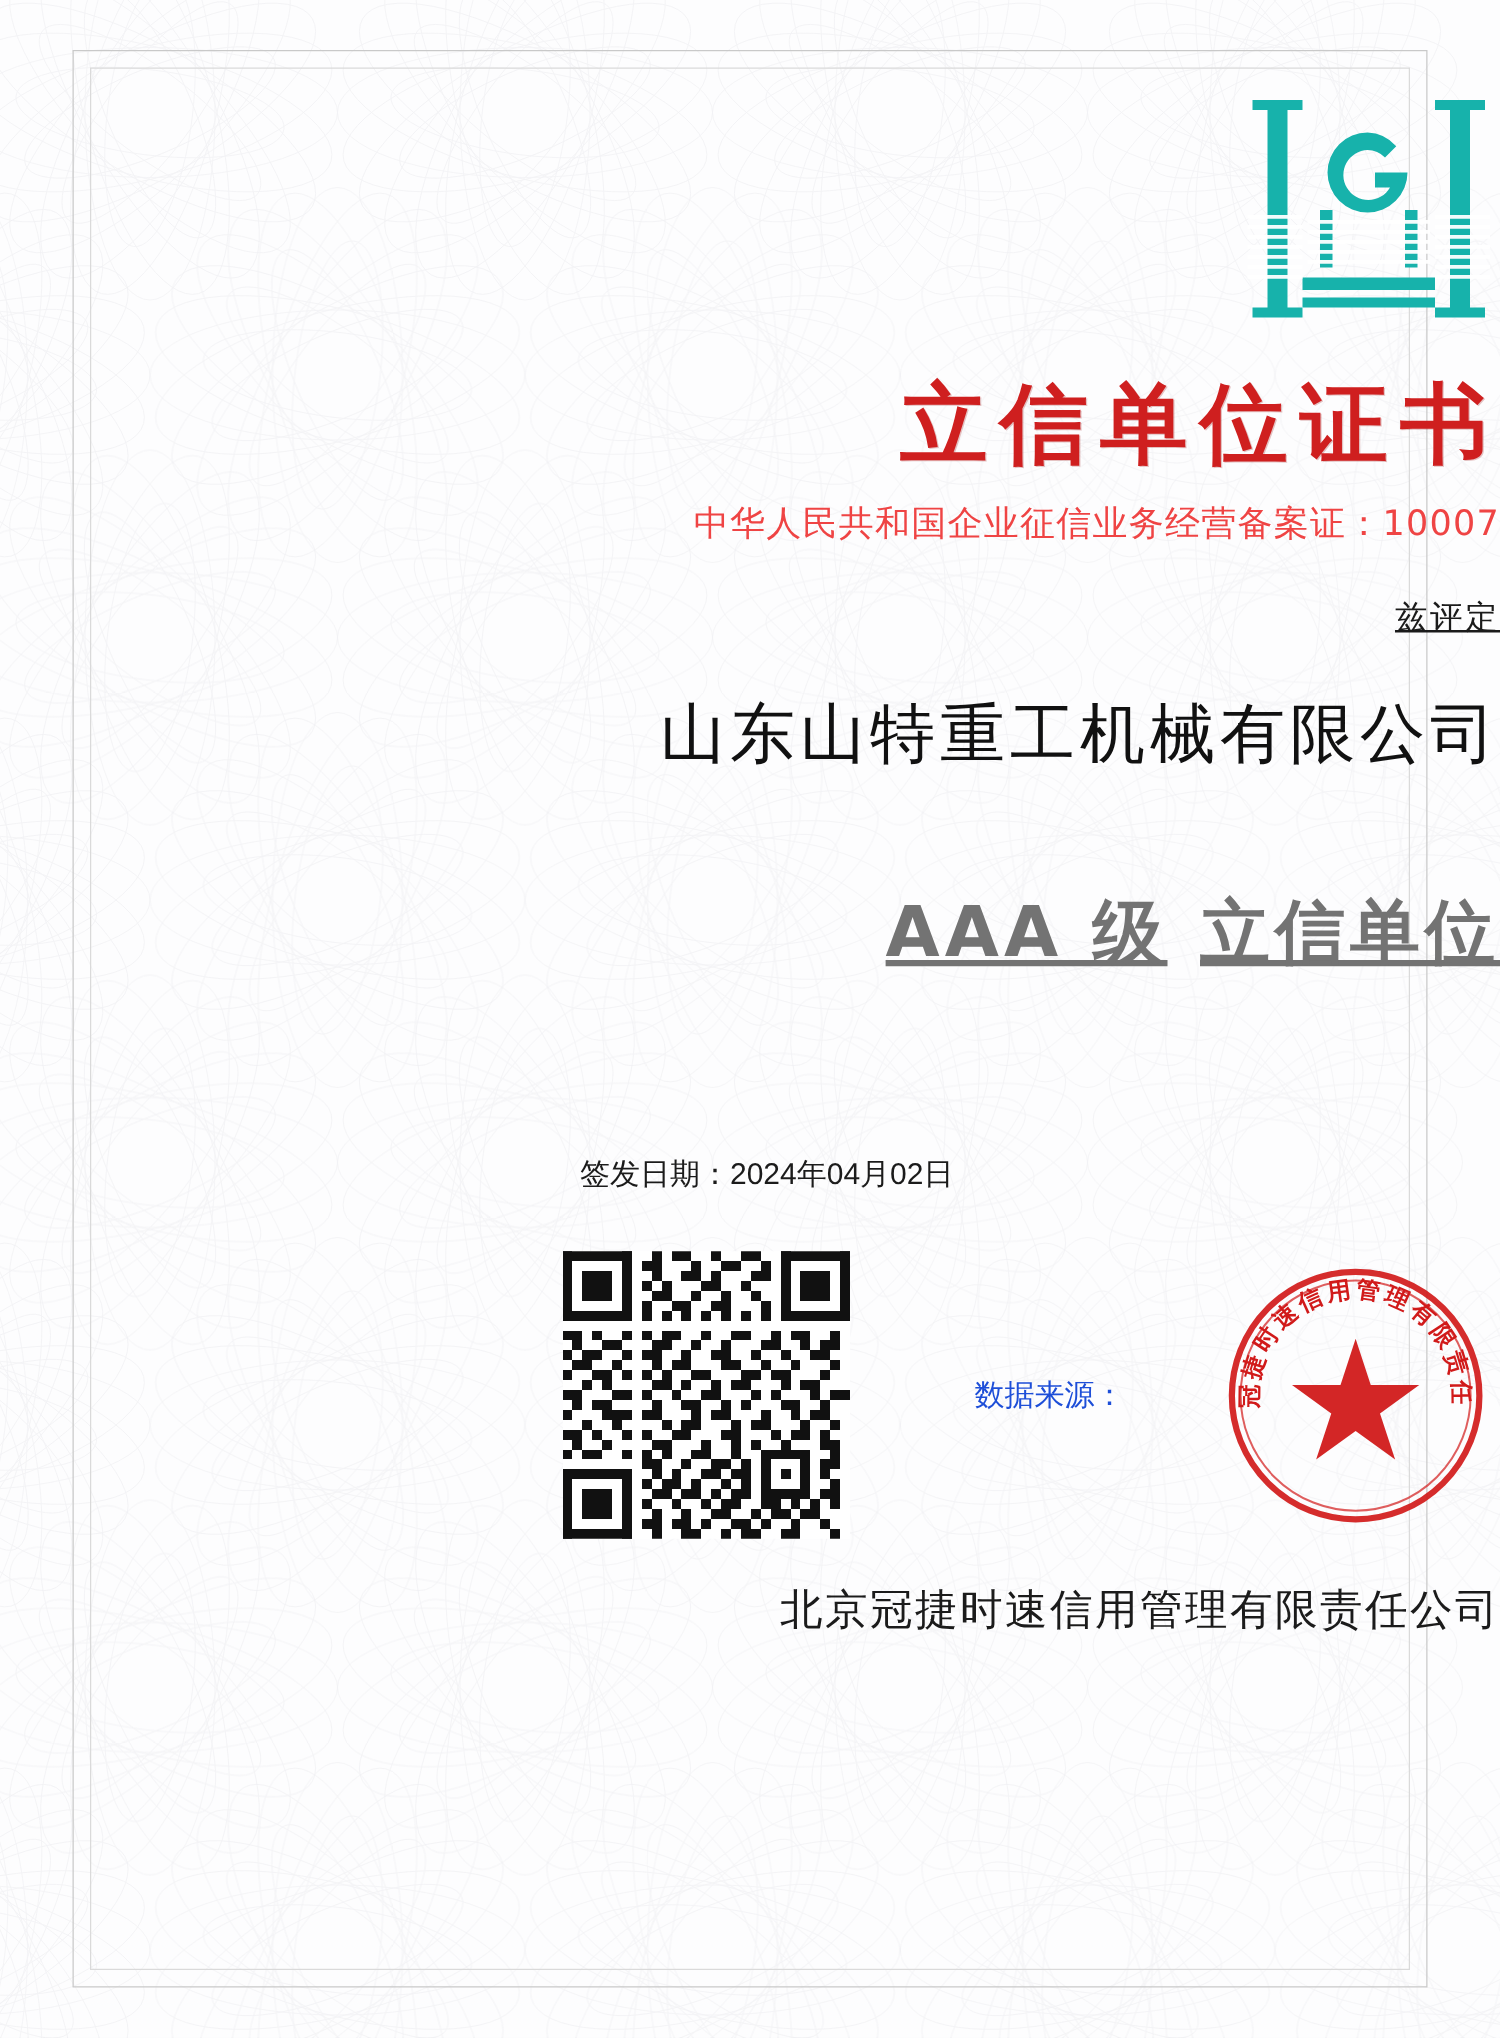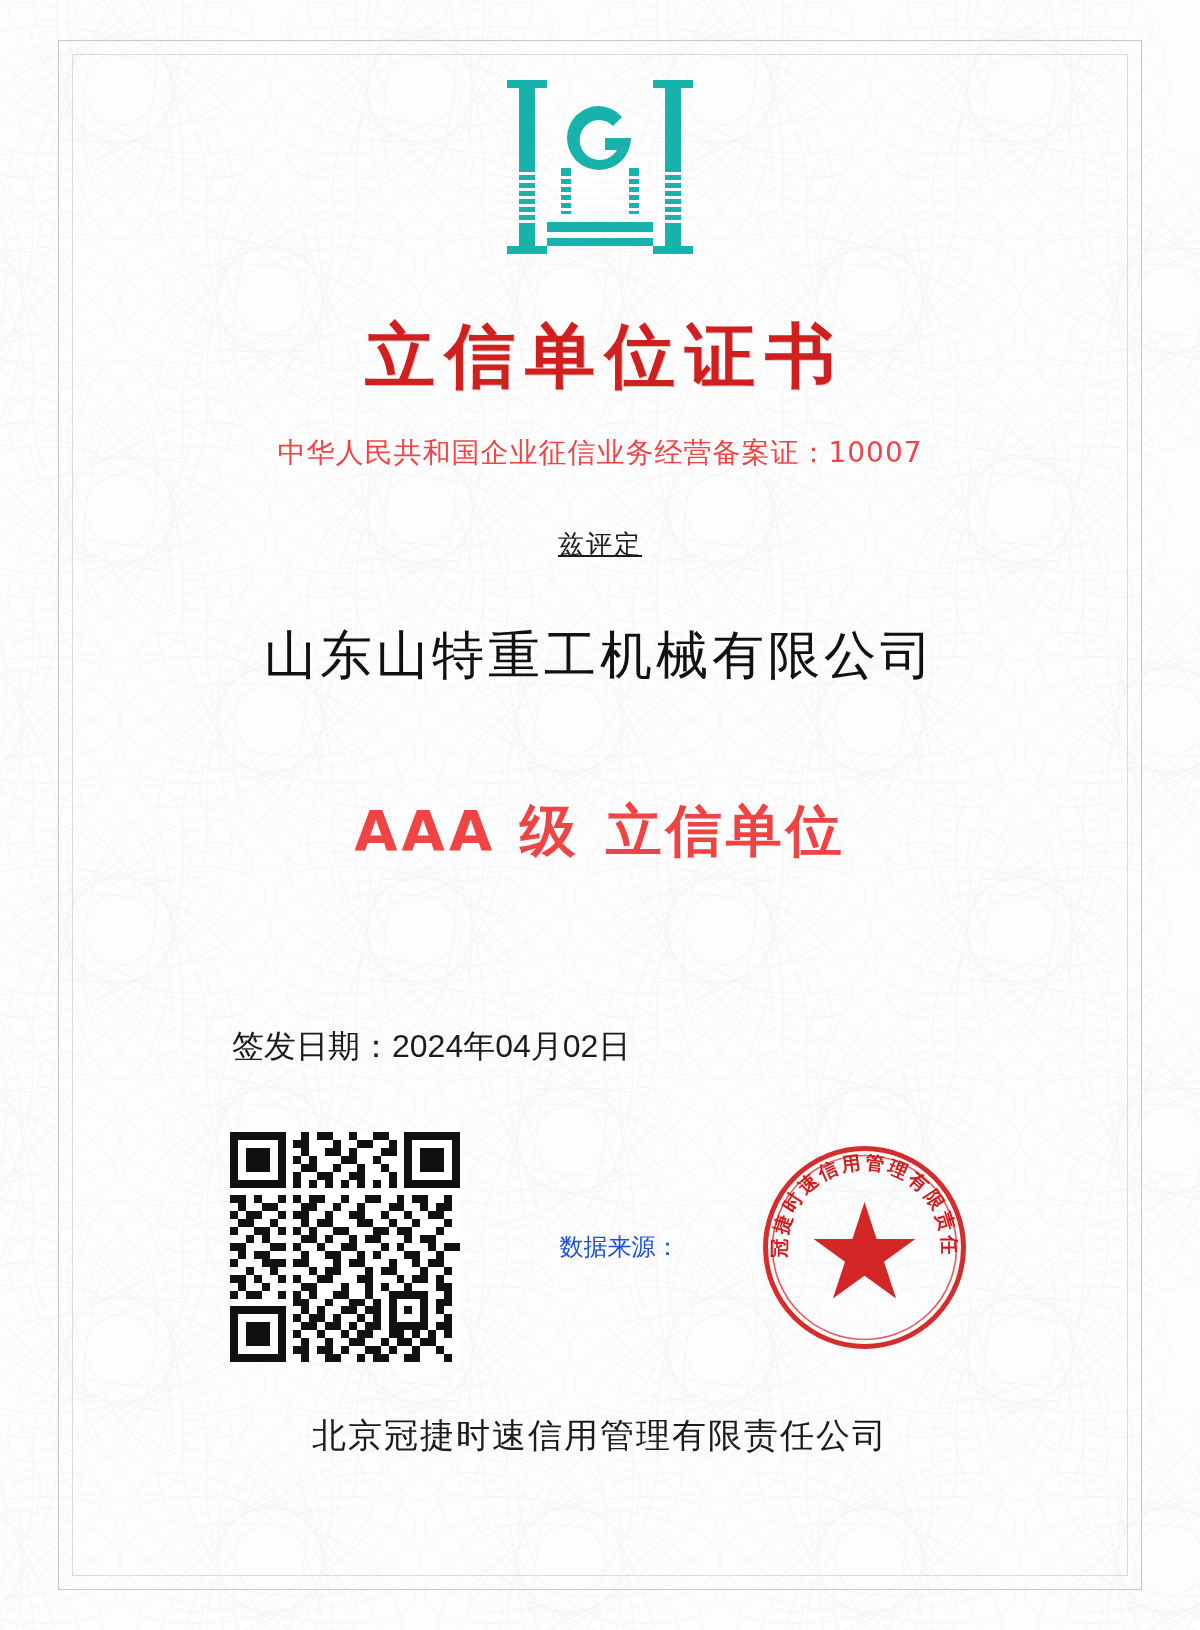--- a/index.html
+++ b/index.html
@@ -44,22 +44,21 @@
 
   
   .content {
     position: absolute;
     left: 0;
     right: 0;
     top: 0;
     bottom: 0;
     display: flex;
     flex-direction: column;
-    align-items: center;
-    gap: 17px;
+    align-items: flex-end;
   }
 
   .logo-wrap {
     margin-top: 72px;
     width: 210px;
     height: 190px;
   }
   .logo-wrap svg { display: block; }
 
   .main-title {
@@ -109,35 +108,36 @@
     margin-top: 42px;
     color: #111111;
     font-family: Liberation Serif, serif;
     font-size: 52px;
     font-weight: 500;
     letter-spacing: 4px;
   }
 
   .grade {
     margin-top: 86px;
-    color: #ef4444;
+    color: #737373;
     font-family: "DejaVu Sans", "Liberation Sans", sans-serif;
     font-weight: bold;
     font-size: 56px;
     letter-spacing: 4px;
+    text-decoration: underline;
   }
   .grade .gap { display: inline-block; width: 26px; }
 
   .dates {
     margin-top: 138px;
     width: 736px;
     display: flex;
     justify-content: space-between;
     color: #1b1b1b;
-    font-size: 32px;
+    font-size: 24px;
     font-family: "DejaVu Sans", "Liberation Sans", sans-serif;
   }
   .dates .date-num {
     font-family: "Liberation Sans", "DejaVu Sans", sans-serif;
   }
 
   .url-block {
     margin-top: 26px;
     text-align: center;
     color: #1b1b1b;

